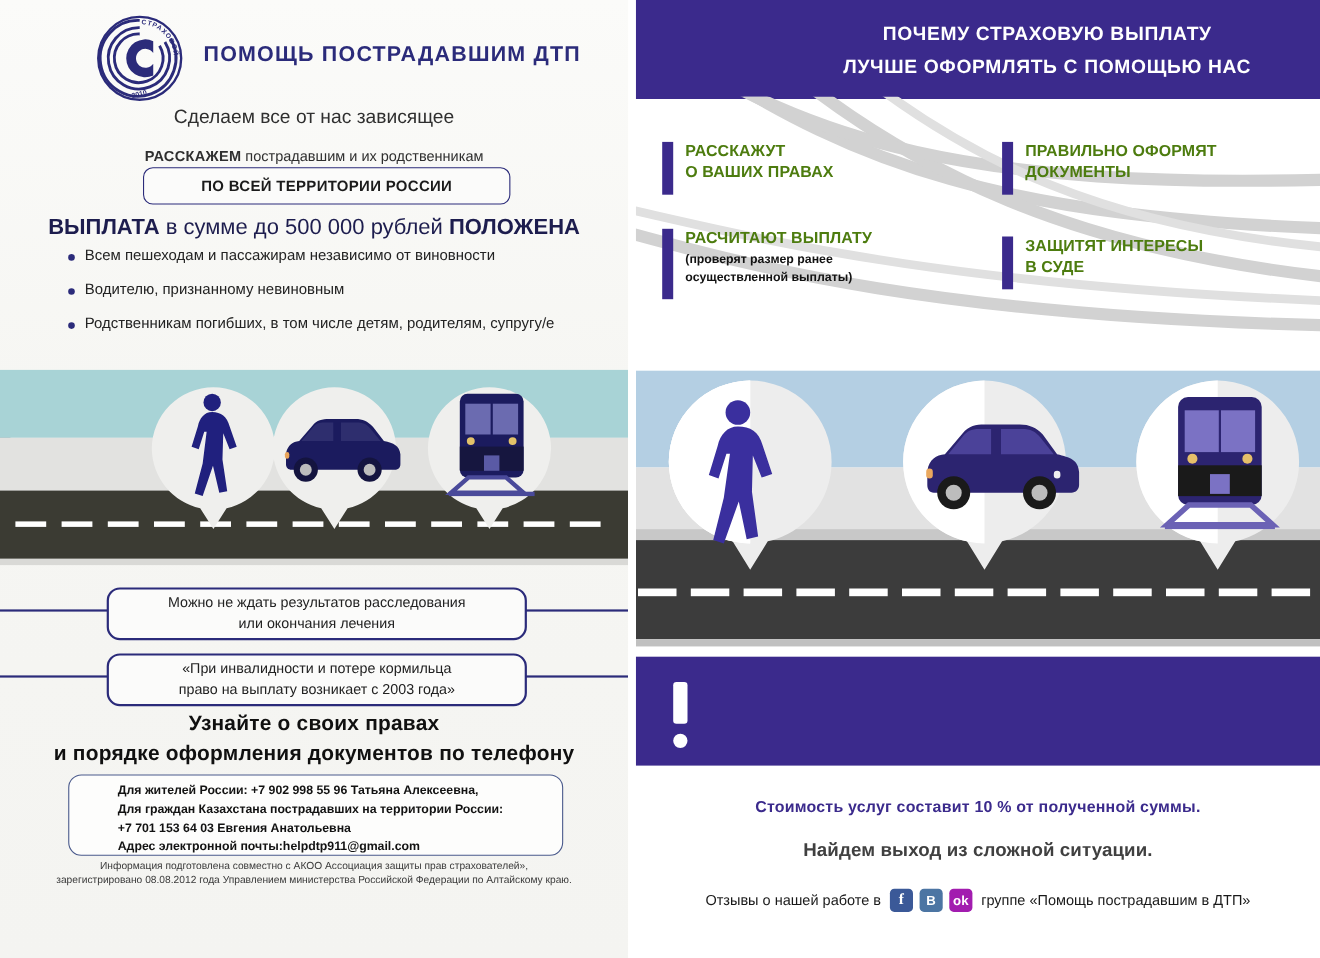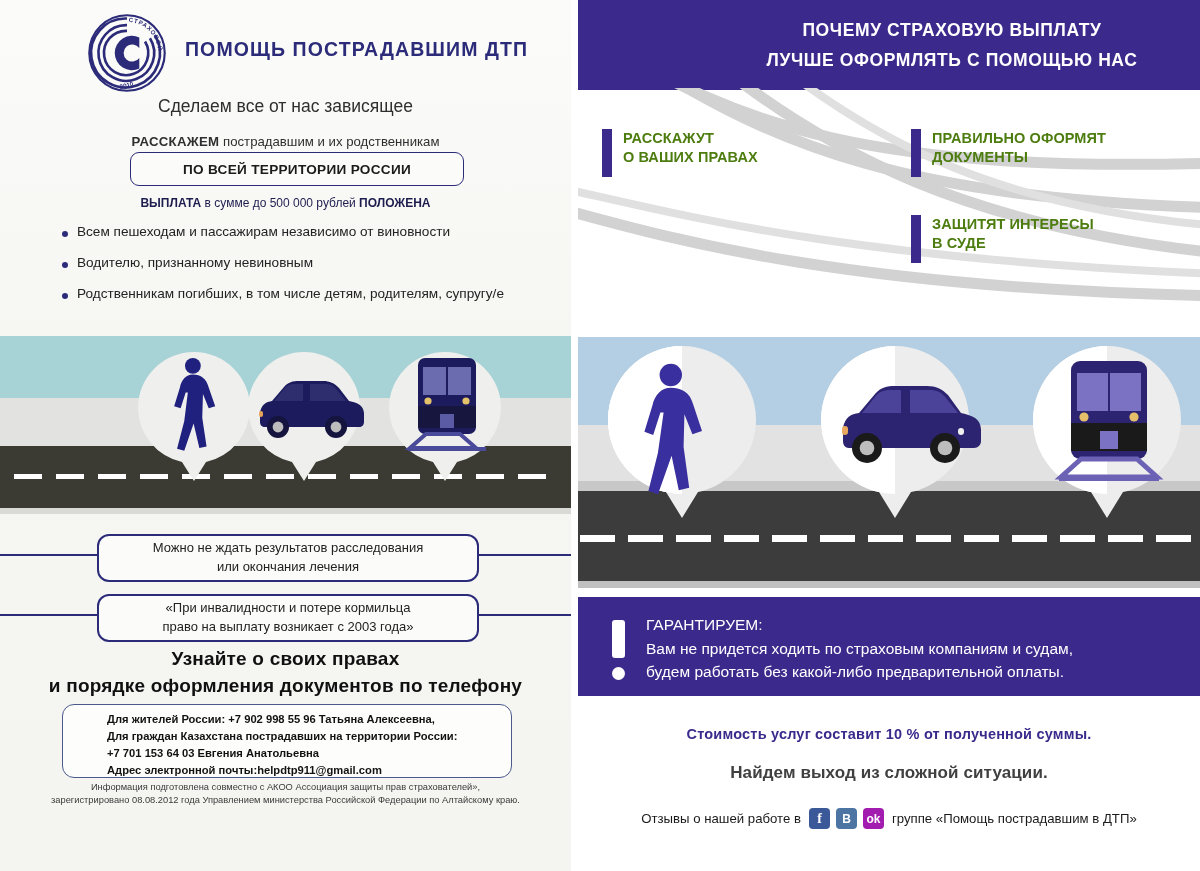--- a/index.html
+++ b/index.html
@@ -28,21 +28,21 @@
   .lp-line2{position:absolute;left:0;top:134px;width:571px;text-align:center;
      font-size:13.2px;color:#2f2f2f;}
   .lp-line2 b{font-weight:bold;letter-spacing:.3px;}
 
   .pill{position:absolute;left:110px;top:152px;width:332px;height:32px;
      border:1.6px solid #2b2b7a;border-radius:9px;background:#fbfbfa;
      display:flex;align-items:center;justify-content:center;
      font-size:13.6px;font-weight:bold;color:#1b1b1b;letter-spacing:.3px;margin-left:20px;}
 
   .lp-payline{position:absolute;left:0;top:196px;width:571px;text-align:center;
-     font-size:12px;color:#1d1d4e;}
+     font-size:20px;color:#1d1d4e;}
   .lp-payline .b{font-weight:bold;}
 
   .bullets{position:absolute;left:62px;top:224px;width:500px;}
   .bullet{display:flex;align-items:flex-start;margin-bottom:14px;}
   .bullet .dot{width:6px;height:6px;border-radius:50%;background:#2b2b7a;
      margin:7px 9px 0 0;flex:0 0 auto;}
   .bullet .txt{font-size:13.6px;color:#232323;line-height:1.25;}
 
   
   .strip-left{position:absolute;left:0;top:336px;width:571px;height:178px;overflow:hidden;}
@@ -293,20 +293,28 @@
     </svg>
 
     <div class="feat f1">
       <div class="bar"></div>
       <div>
         <div class="ft">РАССКАЖУТ</div>
         <div class="ft">О ВАШИХ ПРАВАХ</div>
       </div>
     </div>
 
+    <div class="feat f2">
+      <div class="bar"></div>
+      <div>
+        <div class="ft">РАСЧИТАЮТ ВЫПЛАТУ</div>
+        <div class="fsub">(проверят размер ранее</div>
+        <div class="fsub">осуществленной выплаты)</div>
+      </div>
+    </div>
 
     <div class="feat f3">
       <div class="bar"></div>
       <div>
         <div class="ft">ПРАВИЛЬНО ОФОРМЯТ</div>
         <div class="ft">ДОКУМЕНТЫ</div>
       </div>
     </div>
 
     <div class="feat f4">
@@ -383,25 +391,20 @@
           </g>
         </g>
       </svg>
     </div>
 
     <div class="guarantee">
       <div class="excl">
         <div class="bar"></div>
         <div class="dot"></div>
       </div>
-      <div class="gtext">
-        <div>ГАРАНТИРУЕМ:</div>
-        <div>Вам не придется ходить по страховым компаниям и судам,</div>
-        <div>будем работать без какой-либо предварительной оплаты.</div>
-      </div>
     </div>
 
     <div class="rp-price">Стоимость услуг составит  10 % от полученной суммы.</div>
     <div class="rp-find">Найдем выход из сложной ситуации.</div>
 
     <div class="rp-social">
       <span class="gapR">Отзывы о нашей работе в</span>
       <span class="sico fb">f</span>
       <span class="sico vk">B</span>
       <span class="sico ok">ok</span>

